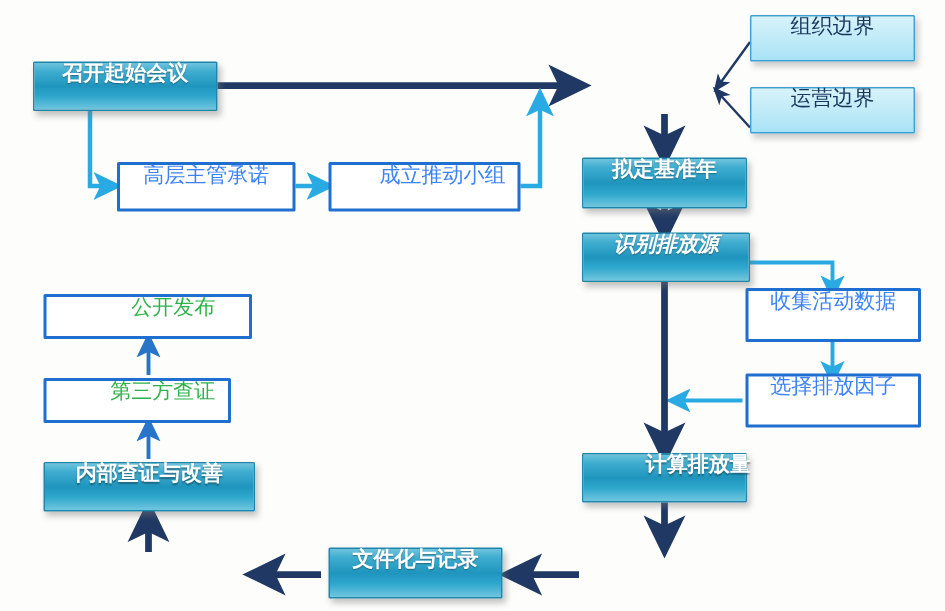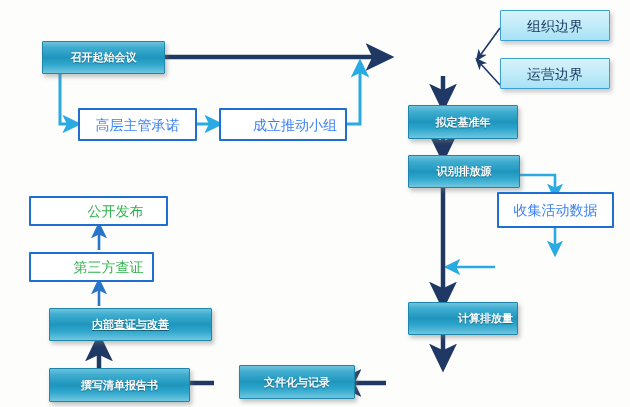--- a/index.html
+++ b/index.html
@@ -20,43 +20,42 @@
     left: 0;
     top: 0;
     width: 630px;
     height: 407px;
     pointer-events: none;
   }
   .node {
     position: absolute;
     box-sizing: border-box;
     display: flex;
-    align-items: center;
+    align-items: flex-start;
     justify-content: center;
     text-align: center;
     line-height: 1;
     white-space: nowrap;
     z-index: 3;
   }
   
   .node.fill {
     background: linear-gradient(to bottom,
         #6fc3dd 0%,
         #3fadd0 18%,
         #1f95bd 50%,
         #2ea7cd 72%,
         #71c6de 100%);
     border: 1px solid #1f86ab;
     color: #ffffff;
-    font-size: 11px;
+    font-size: 14px;
     font-weight: bold;
     text-shadow: 0 1px 1px rgba(0,0,0,0.35);
     box-shadow: 2px 3px 4px rgba(120,120,120,0.45);
     border-radius: 1px;
-    margin-left: 20px;
   }
   
   .node.white {
     background: #ffffff;
     border: 2px solid #1f6fd0;
     color: #3b82f6;
     font-size: 14px;
     border-radius: 1px;
   }
   
@@ -151,43 +150,43 @@
   </div>
 
   <div class="node pale" style="left:500px; top:58px; width:110px; height:31px;">
     <span class="label">运营边界</span>
   </div>
 
   <div class="node fill" style="left:388px; top:105px; width:110px; height:34px;">
     <span class="label">拟定基准年</span>
   </div>
 
-  <div class="node fill" style="left:388px; top:155px; width:112px; height:33px;">
+  <div class="node fill" style="left:388px; top:155px; width:112px; height:33px;font-style:italic;">
     <span class="label">识别排放源</span>
   </div>
 
   <div class="node white" style="left:497px; top:192px; width:117px; height:36px;">
     <span class="label">收集活动数据</span>
   </div>
 
+  <div class="node white" style="left:497px; top:249px; width:117px; height:36px;">
+    <span class="label">选择排放因子</span>
+  </div>
 
   <div class="node fill" style="left:388px; top:302px; width:110px; height:33px;padding-left:45px;">
     <span class="label">计算排放量</span>
   </div>
 
 
   <div class="node fill" style="left:219px; top:365px; width:116px; height:34px;">
     <span class="label">文件化与记录</span>
   </div>
 
-  <div class="node fill" style="left:29px; top:368px; width:141px; height:34px;">
-    <span class="label">撰写清单报告书</span>
-  </div>
 
-  <div class="node fill" style="left:29px; top:308px; width:163px; height:33px;text-decoration:underline;">
+  <div class="node fill" style="left:29px; top:308px; width:141px; height:33px;">
     <span class="label">内部查证与改善</span>
   </div>
 
   <div class="node white green" style="left:29px; top:252px; width:125px; height:30px;">
     <span class="label">第三方查证</span>
   </div>
 
   <div class="node white green" style="left:29px; top:196px; width:139px; height:30px;">
     <span class="label">公开发布</span>
   </div>

